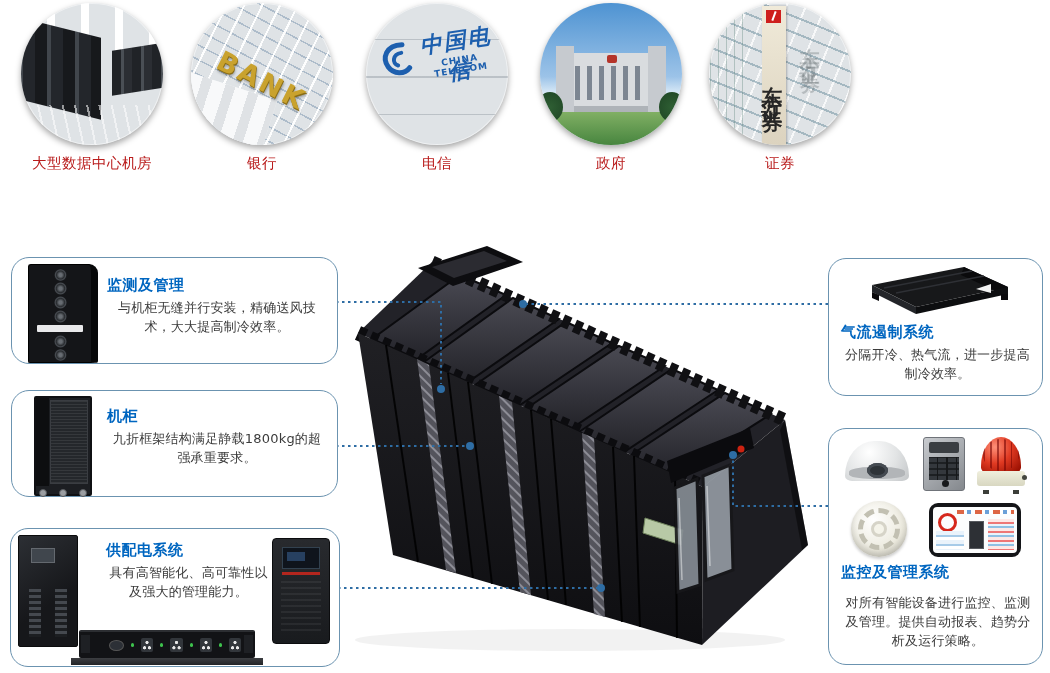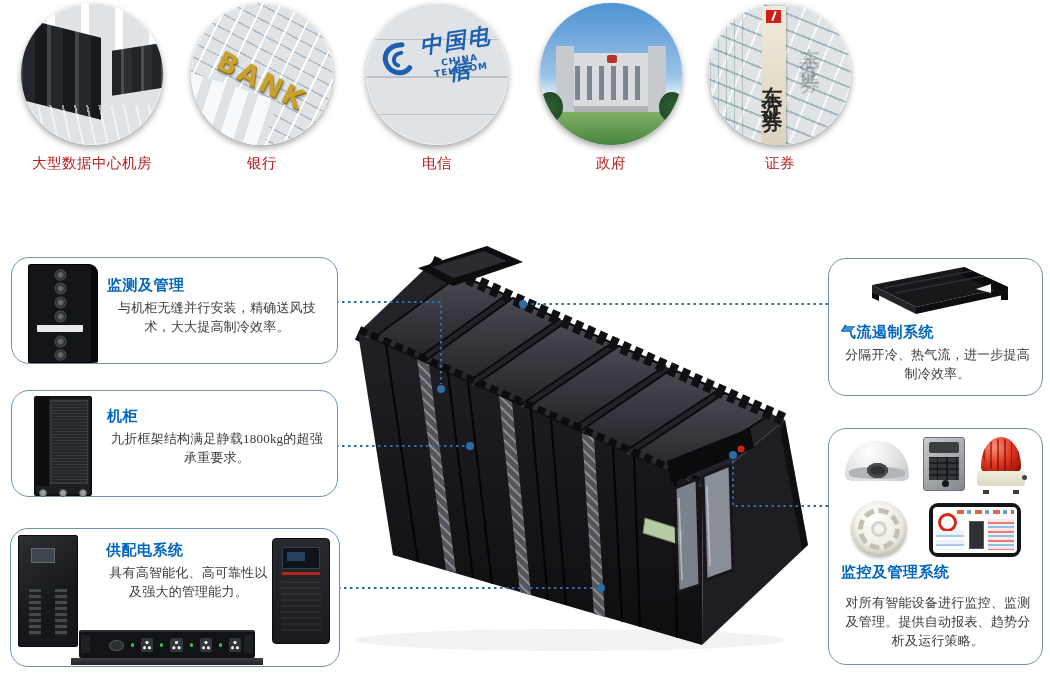--- a/index.html
+++ b/index.html
@@ -311,21 +311,21 @@
 
   <div class="callout" style="left:11px;top:390px;width:325px;height:105px;">
     <div class="thumb-rack">
       <div class="rack-side"></div>
         <div class="rack-front"></div>
       <div class="caster" style="left:3px;"></div>
         <div class="caster" style="left:23px;"></div>
         <div class="caster" style="right:3px;"></div>
     </div>
     <div class="co-title" style="left:95px;top:16px;">机柜</div>
-    <div class="co-desc" style="left:95px;top:38px;right:10px;font-family:Liberation Serif, serif;">九折框架结构满足静载1800kg的超强承重要求。</div>
+    <div class="co-desc" style="left:95px;top:38px;right:10px;">九折框架结构满足静载1800kg的超强承重要求。</div>
   </div>
 
   <div class="callout" style="left:828px;top:258px;width:213px;height:136px;">
     <svg style="position:absolute;left:35px;top:4px;" width="150" height="60" viewBox="0 0 150 60">
       <polygon points="8,22 100,4 144,24 52,44" fill="#17181a"></polygon>
       <polygon points="100,4 144,24 141,32 97,12" fill="#0a0a0c"></polygon>
       <polygon points="8,22 52,44 52,51 8,29" fill="#232529"></polygon>
       <polygon points="52,44 144,24 144,31 52,51" fill="#0d0e10"></polygon>
       <line x1="20" y1="25" x2="108" y2="8" stroke="#2e3035" stroke-width="1.5"></line>
       <line x1="32" y1="30" x2="120" y2="13" stroke="#2e3035" stroke-width="1.5"></line>

